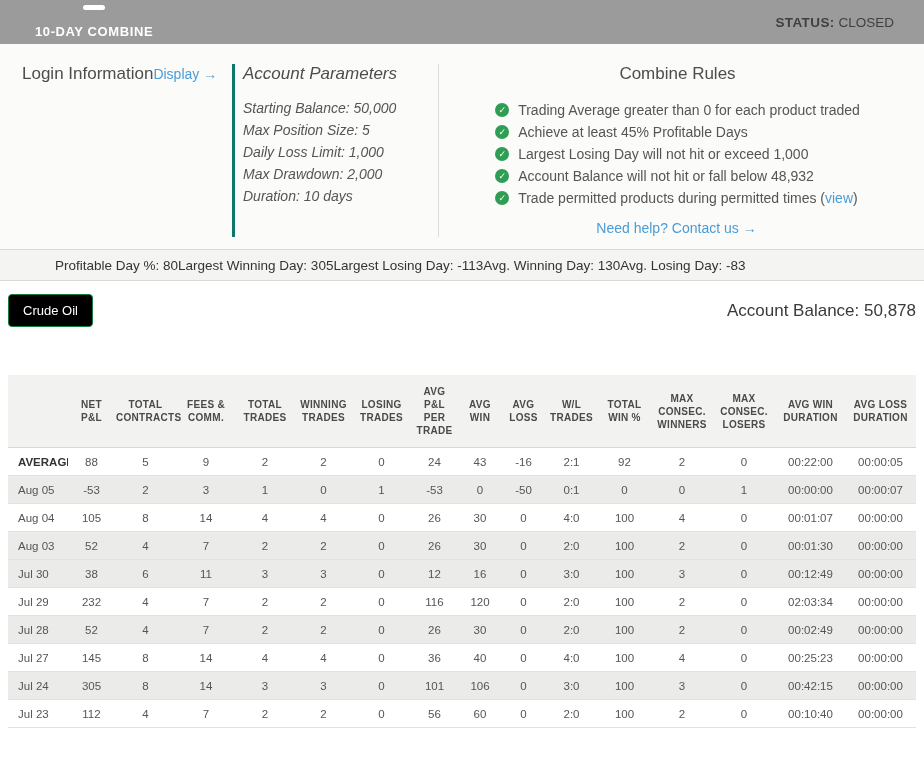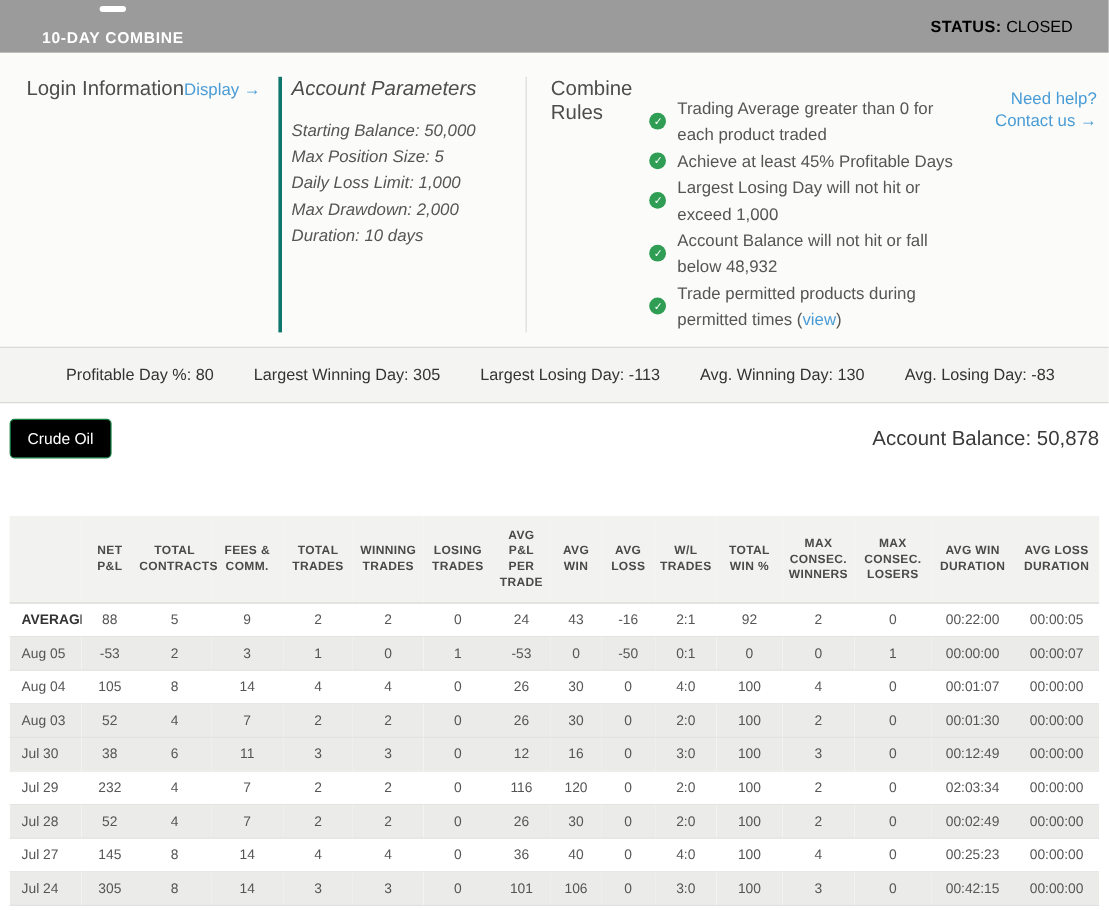--- a/index.html
+++ b/index.html
@@ -13,52 +13,52 @@
 
   
   .topbar {
     height: 44px; background: #9b9b9b;
     display: flex; align-items: center; justify-content: space-between;
     padding: 0 30px 0 35px;
   }
   .topbar-left { display: flex; align-items: center; gap: 14px; flex-direction: column; }
   .minus-glyph { width: 22px; height: 5px; background: #fff; border-radius: 2.5px; }
   .topbar-title { color: #fff; font-size: 13px; font-weight: bold; letter-spacing: .6px; }
-  .topbar-status { color: #000000; font-size: 13.5px; }
+  .topbar-status { color: #404040; font-size: 13.5px; }
   .topbar-status .lbl { font-weight: bold; letter-spacing: .4px; }
 
   
   .info {
     background: #fbfbf9;
     display: flex; align-items: stretch;
     padding: 20px 8px 12px 22px;
     min-height: 178px;
   }
   .info h2 { margin: 0; font-size: 17px; font-weight: 400; color: #4d4d4d; }
   .col-login { width: 210px; }
   .login-row { display: flex; align-items: baseline; }
   .col-params { width: 206px; border-left: 3px solid #0f766e; padding-left: 8px; font-style: italic; }
-  .col-rules  { flex: 1; border-left: 1px solid #dcdcda; padding-left: 20px; display: flex; flex-direction: row; }
+  .col-rules  { flex: 1; border-left: 1px solid #dcdcda; display: flex; flex-direction: column; align-items: center; }
   .plain-list { list-style: none; margin: 13px 0 0; padding: 0; }
   .plain-list li { font-size: 14px; line-height: 22px; color: #555; }
   .rules-list { list-style: none; margin: 15px 0 0; padding: 0; }
   .rules-list li { display: flex; align-items: center; gap: 9px; font-size: 14px; line-height: 22px; color: #555; }
   .check-circle {
     flex: 0 0 auto; width: 14px; height: 14px; border-radius: 50%;
     background: #2f9e54; color: #fff; font-size: 9px; line-height: 14px;
     display: inline-flex; align-items: center; justify-content: center;
   }
   a.link { color: #4a9cd6; text-decoration: none; font-size: 14px; cursor: pointer; }
   .help-row { text-align: right; margin-top: 10px; padding-right: 2px; }
 
   
   .stats {
-    height: 47px; background: #f4f4f2;
+    height: 32px; background: #f4f4f2;
     border-top: 1px solid #d9d9d7; border-bottom: 1px solid #d9d9d7;
-    display: flex; align-items: center; justify-content: space-between;
+    display: flex; align-items: center; 
     padding: 0 45px 0 55px;
     font-size: 13.5px; color: #333;
   }
 
   
   .account-row {
     display: flex; justify-content: space-between; align-items: center;
     padding: 13px 8px 0 8px;
   }
   .product-btn {

